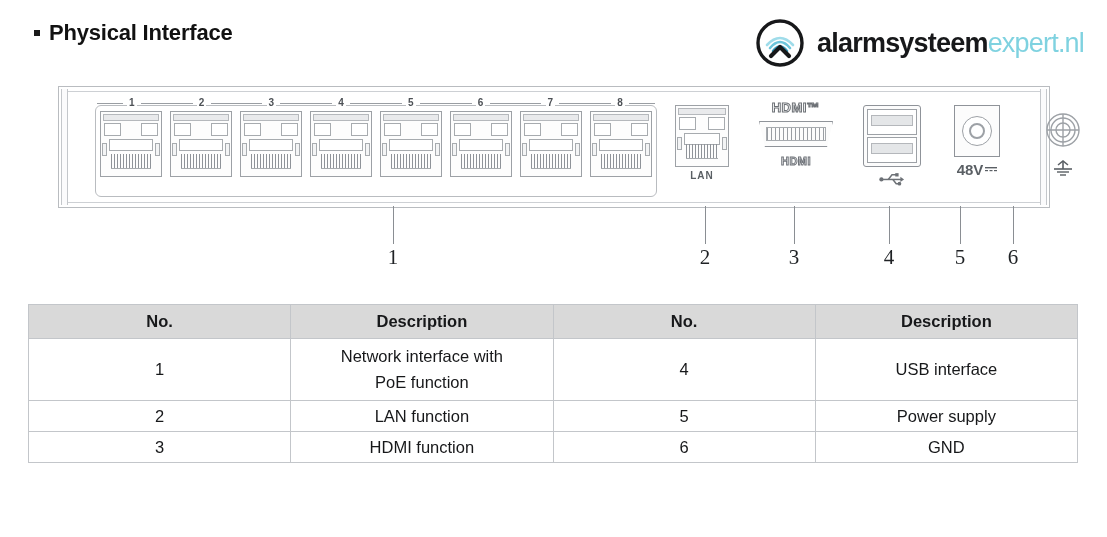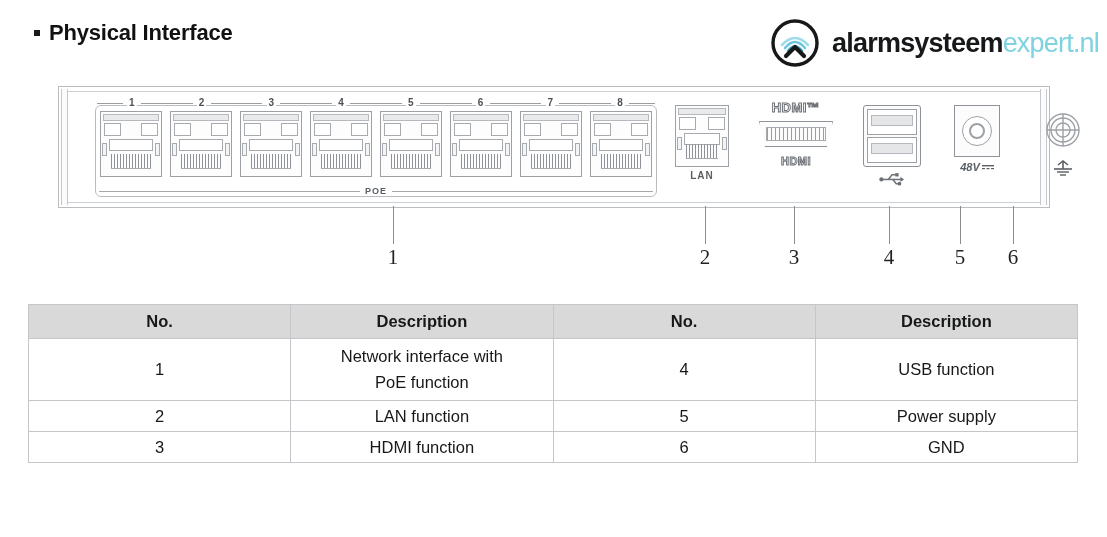--- a/index.html
+++ b/index.html
@@ -43,21 +43,21 @@
     font-size: 22px;
     font-weight: bold;
     color: #111111;
     letter-spacing: -0.2px;
     line-height: 1;
   }
 
   
   #logo {
     position: absolute;
-    right: 8px; top: 18px;
+    right: 23px; top: 18px;
     display: flex;
     align-items: center;
     gap: 12px;
   }
   #logo-mark {
     width: 50px; height: 50px;
     flex: 0 0 auto;
   }
   #logo-text {
     font-size: 27px;
@@ -347,25 +347,24 @@
     border-radius: 50%;
   }
   #pwr-label-row {
     display: flex;
     align-items: center;
     justify-content: center;
     gap: 2px;
     margin-top: 5px;
   }
   #pwr-volts {
-    font-size: 11px;
+    font-size: 15px;
     font-weight: bold;
     color: #5a5f64;
     line-height: 1;
-    font-style: italic;
   }
   #dc-symbol {
     width: 12px; height: 8px;
   }
 
   
   #conn-gnd { left: 976px; width: 56px; }
   #gnd-mark { width: 36px; height: 36px; margin: 7px auto 0; }
   #gnd-glyph { width: 22px; height: 16px; margin: 8px auto 0; }
 
@@ -557,25 +556,20 @@
               <span class="led l"></span>
               <span class="led r"></span>
               <span class="body"></span>
               <span class="clipL"></span>
               <span class="clipR"></span>
               <span class="pins"></span>
             </div>
         </div>
       </div>
 
-      <div id="poe-caption-row">
-        <span class="line"></span>
-        <span id="poe-caption">POE</span>
-        <span class="line"></span>
-      </div>
 
       <div class="conn" id="conn-lan">
         <div class="rj45" style="width:54px;height:62px;margin:0 auto;">
           <span class="tab-row"></span>
             <span class="led l"></span>
             <span class="led r"></span>
             <span class="body"></span>
             <span class="clipL"></span>
             <span class="clipR"></span>
             <span class="pins"></span>
@@ -686,21 +680,21 @@
       <tbody>
         <tr class="tall">
           <td>1</td>
           <td>
             <div class="two-line">
               <div>Network interface with</div>
               <div>PoE function</div>
             </div>
           </td>
           <td>4</td>
-          <td>USB function</td>
+          <td>USB interface</td>
         </tr>
         <tr>
           <td>2</td>
           <td>LAN function</td>
           <td>5</td>
           <td>Power supply</td>
         </tr>
         <tr>
           <td>3</td>
           <td>HDMI function</td>

